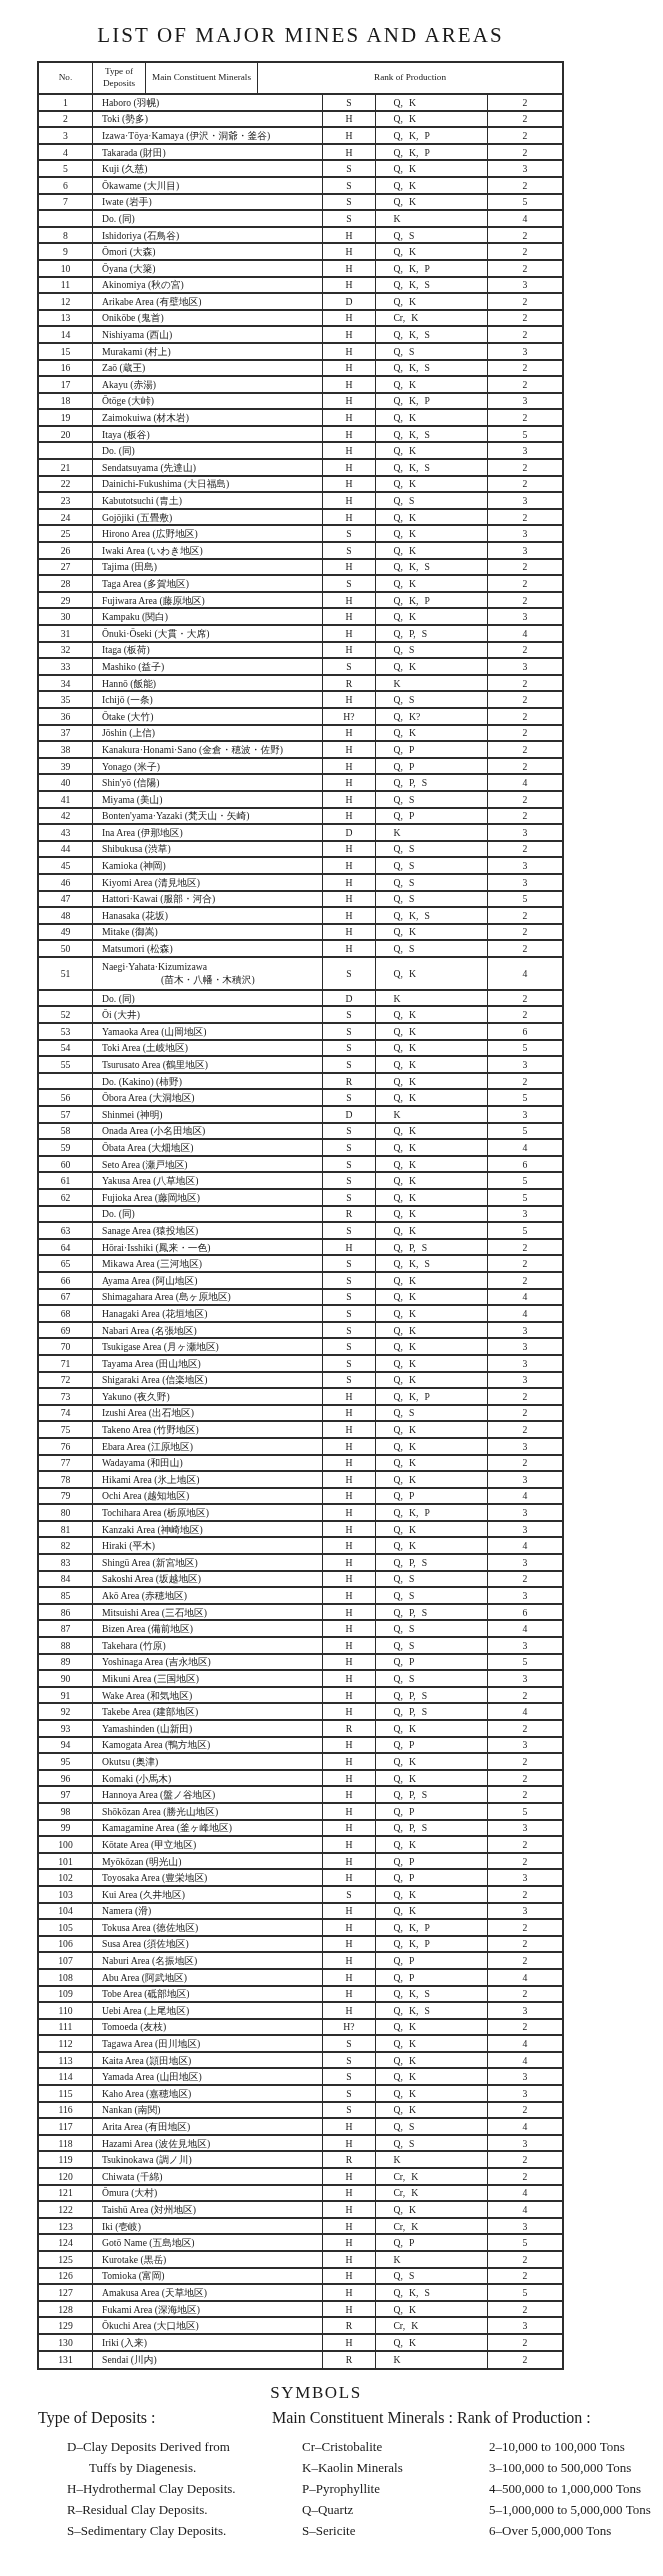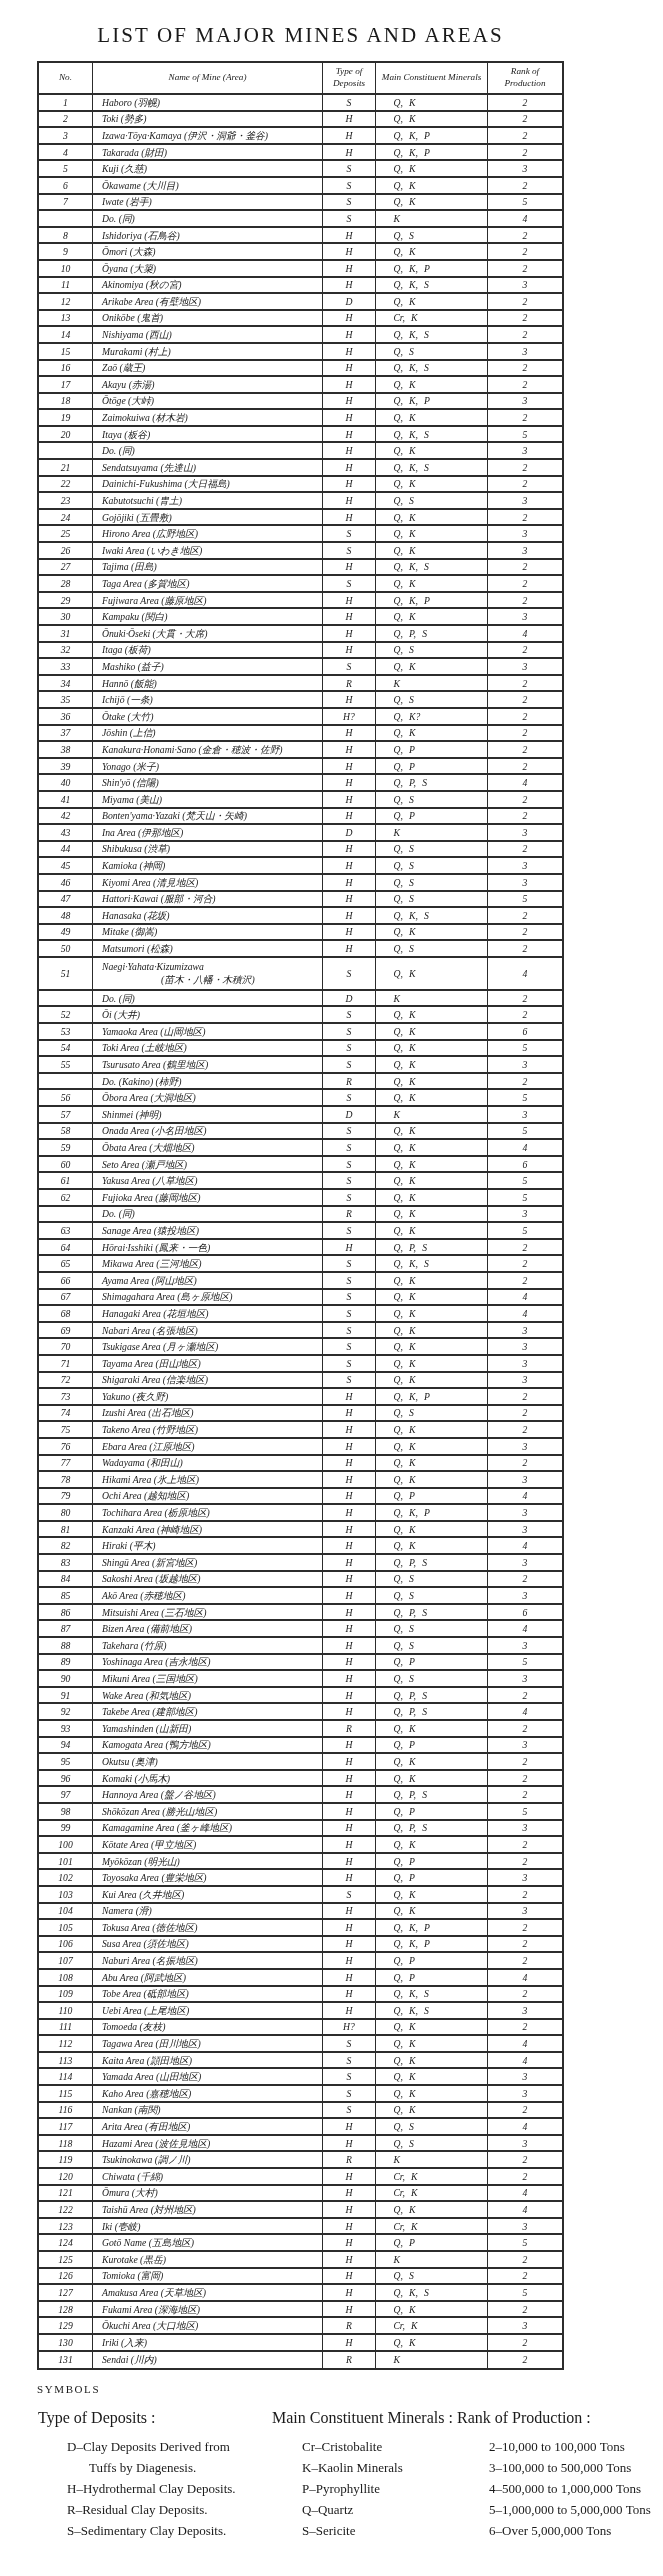--- a/index.html
+++ b/index.html
@@ -8,21 +8,21 @@
     background:#ffffff;color:#1a1a1a;
     font-family:"Liberation Serif","DejaVu Serif",serif;
   }
   .title{
     position:absolute;left:37px;top:23px;width:527px;margin:0;
     text-align:center;font-size:21px;font-weight:500;letter-spacing:2.1px;
     white-space:nowrap;
   }
   .mine-table{
     position:absolute;left:37px;top:61px;width:527px;
-    border:2.1px double #2c2c2c;box-sizing:border-box;font-style:italic;
+    border:2.1px double #2c2c2c;box-sizing:border-box;
   }
   .thead{display:flex;border-bottom:2.1px double #2c2c2c;min-height:32px;box-sizing:border-box}
   .th{
     display:flex;align-items:center;justify-content:center;text-align:center;
     font-size:9.2px;line-height:1.3;padding:1.6px 3.2px;box-sizing:border-box;
     border-right:0.8px solid #2c2c2c;
   }
   .th:last-child{border-right:none}
   .tr{display:flex;border-bottom:2.1px double #2c2c2c;min-height:16.6px;box-sizing:border-box}
   .tr.tall{min-height:33px}
@@ -40,21 +40,21 @@
   .col-rank{flex:1}
   .td.col-no{align-items:center}
   .td.col-name{padding-left:9px}
   .td.col-type{align-items:center}
   .td.col-min{padding-left:17.4px;word-spacing:3.7px}
   .td.col-rank{align-items:center}
   .nm2{padding-left:59px}
   .symbols{position:absolute;left:0;top:2373px;width:663px;height:200px}
   .sym-title{
     position:absolute;top:9.5px;left:37px;width:558px;margin:0;
-    font-size:11px;font-weight:500;letter-spacing:1.6px;
+    text-align:center;font-size:17px;font-weight:500;letter-spacing:1.6px;
   }
   .legend-col{position:absolute;top:36px}
   .legend-col.c1{left:38px;width:234px}
   .legend-col.c2{left:272px;width:179px}
   .legend-col.c3{left:457px;width:206px}
   .legend-head{font-size:16px;height:27px;white-space:nowrap}
   .legend-list{list-style:none;margin:0;padding:0}
   .legend-item{font-size:13px;line-height:21px;white-space:nowrap}
   .c1 .legend-item{padding-left:29px}
   .c2 .legend-item{padding-left:30px}
@@ -62,21 +62,20 @@
   .c1 .legend-item.cont{padding-left:51px}
 </style>
 </head>
 <body>
 
 <h1 class="title">LIST OF MAJOR MINES AND AREAS</h1>
 
 <div class="mine-table">
   <div class="thead">
     <div class="th col-no">No.</div>
-    <div class="th col-name">Name of Mine (Area)</div>
     <div class="th col-type">Type of Deposits</div>
     <div class="th col-min">Main Constituent Minerals</div>
     <div class="th col-rank">Rank of Production</div>
   </div>
   <div class="tbody" id="tbody">
       <div class="tr">
         <div class="td col-no">1</div>
         <div class="td col-name">
           <div class="nm">Haboro (羽幌)</div>
         </div>

